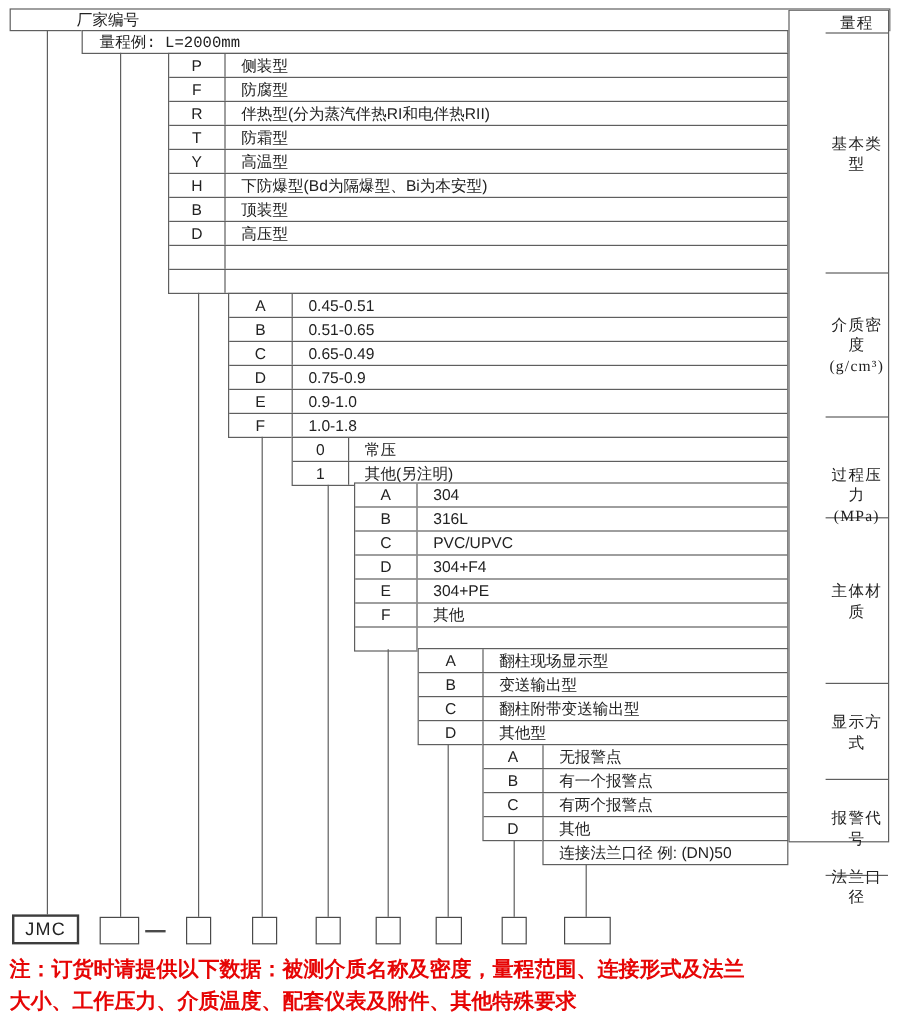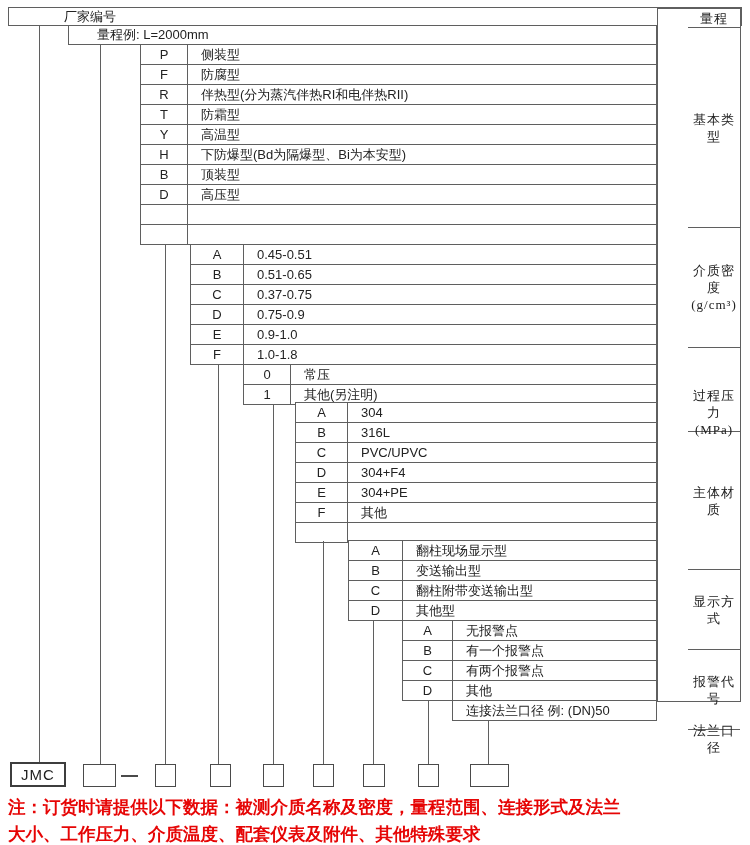--- a/index.html
+++ b/index.html
@@ -44,21 +44,21 @@
           font-weight:bold; font-size:17.5px; line-height:27px; white-space:nowrap; }
 </style>
 </head>
 <body>
 
 <div class="frame">
 
   <div class="bar" style="left:8px; top:7px; width:734px; height:19px; padding-left:55px;">
     <span>厂家编号</span>
   </div>
-  <div class="bar" style="left:68px; top:25px; width:589px; height:20px; padding-left:28px;">
+  <div class="bar" style="left:68px; top:25px; width:589px; height:20px; padding-left:14px;font-family:Liberation Mono, monospace;">
     <span>量程例: L=2000mm</span>
   </div>
 
   <div class="tbl" style="left:140px; top:44px; width:517px;">
     <div class="row">
         <div class="code" style="width:47px;">P</div>
         <div class="desc">侧装型</div>
       </div>
     <div class="row">
         <div class="code" style="width:47px;">F</div>
@@ -102,21 +102,21 @@
     <div class="row">
         <div class="code" style="width:53px;">A</div>
         <div class="desc">0.45-0.51</div>
       </div>
     <div class="row">
         <div class="code" style="width:53px;">B</div>
         <div class="desc">0.51-0.65</div>
       </div>
     <div class="row">
         <div class="code" style="width:53px;">C</div>
-        <div class="desc">0.37-0.75</div>
+        <div class="desc">0.65-0.49</div>
       </div>
     <div class="row">
         <div class="code" style="width:53px;">D</div>
         <div class="desc">0.75-0.9</div>
       </div>
     <div class="row">
         <div class="code" style="width:53px;">E</div>
         <div class="desc">0.9-1.0</div>
       </div>
     <div class="row">

